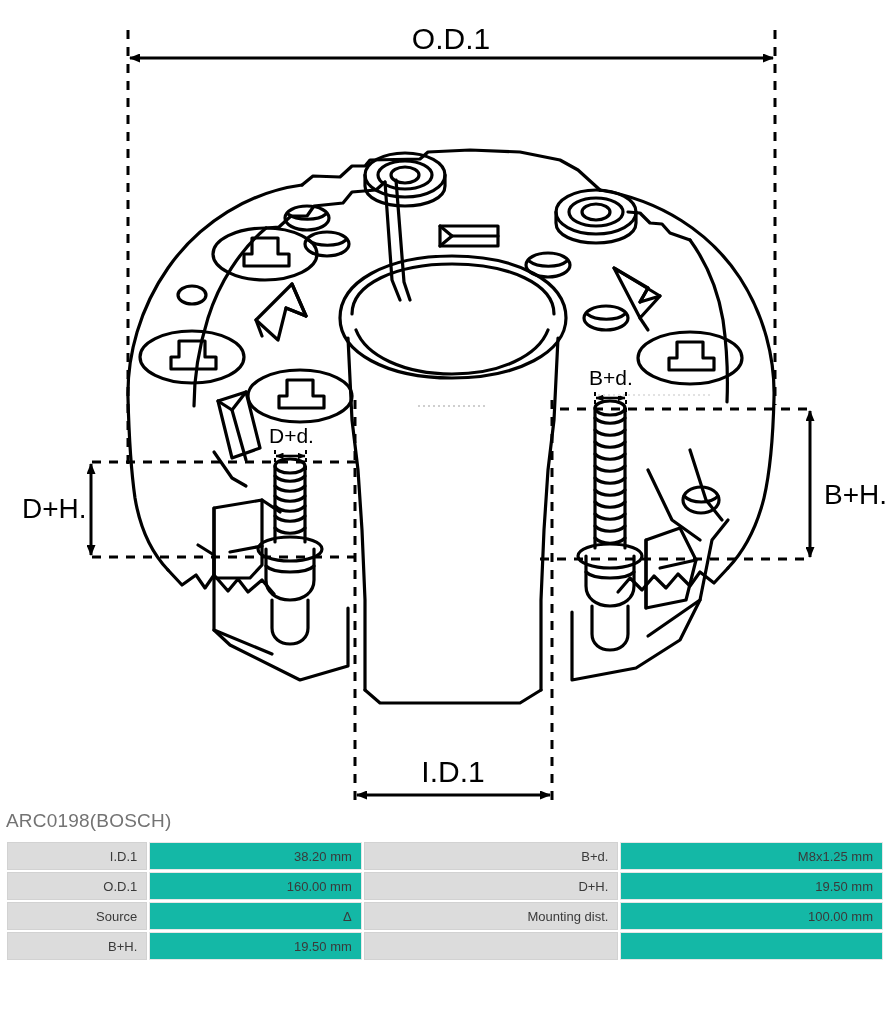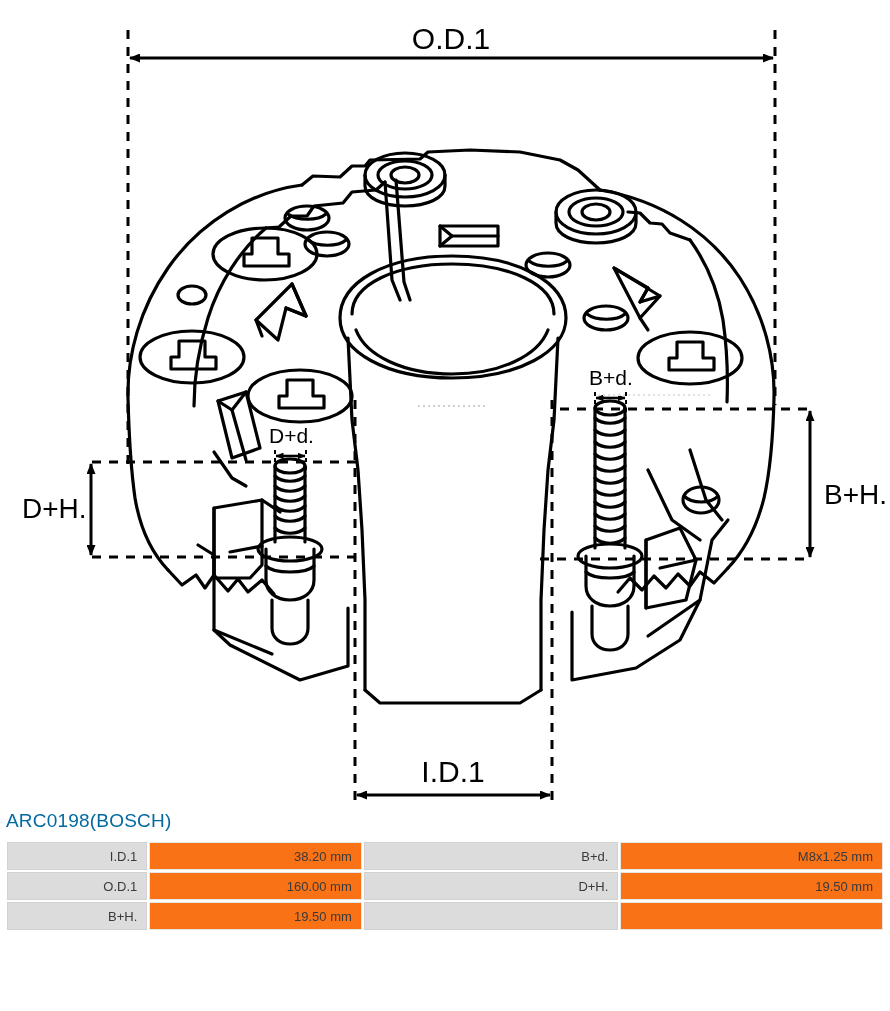--- a/index.html
+++ b/index.html
@@ -59,21 +59,21 @@
     border: 1px solid #e3e3e3;
     color: #3a3a3a;
     white-space: nowrap;
   }
   #spec-table td.k {
     background: #dcdcdc;
     text-align: right;
     border-color: #d2d2d2;
   }
   #spec-table td.v {
-    background: #f97316;
+    background: #14b8a6;
     text-align: right;
     border-color: #e6e6e6;
   }
   #spec-table col.c1 { width: 140px; }
   #spec-table col.c2 { width: 212px; }
   #spec-table col.c3 { width: 254px; }
   #spec-table col.c4 { width: 262px; }
 
   .topartifact {
     position: absolute;
@@ -329,21 +329,21 @@
       <text x="22" y="518" font-family="Liberation Sans, sans-serif" font-size="28" text-anchor="start" fill="#000000">D+H.</text>
 
       <text x="824" y="504" font-family="Liberation Sans, sans-serif" font-size="28" text-anchor="start" fill="#000000">B+H.</text>
 
       <text x="269" y="443" font-family="Liberation Sans, sans-serif" font-size="21" text-anchor="start" fill="#000000">D+d.</text>
 
       <text x="589" y="385" font-family="Liberation Sans, sans-serif" font-size="21" text-anchor="start" fill="#000000">B+d.</text>
     </svg>
   </div>
 
-  <div id="part-code" style="color: #0369a1;">ARC0198(BOSCH)</div>
+  <div id="part-code" style="color: #737373;">ARC0198(BOSCH)</div>
 
   <table id="spec-table">
     <colgroup>
       <col class="c1">
         <col class="c2">
         <col class="c3">
         <col class="c4">
     </colgroup>
     <tbody>
       <tr>
@@ -352,20 +352,26 @@
         <td class="k">B+d.</td>
         <td class="v">M8x1.25 mm</td>
       </tr>
       <tr>
         <td class="k">O.D.1</td>
         <td class="v">160.00 mm</td>
         <td class="k">D+H.</td>
         <td class="v">19.50 mm</td>
       </tr>
       <tr>
+        <td class="k">Source</td>
+        <td class="v">Δ</td>
+        <td class="k">Mounting dist.</td>
+        <td class="v">100.00 mm</td>
+      </tr>
+      <tr>
         <td class="k">B+H.</td>
         <td class="v">19.50 mm</td>
         <td class="k"></td>
         <td class="v"></td>
       </tr>
     </tbody>
   </table>
 
 </div>
 

